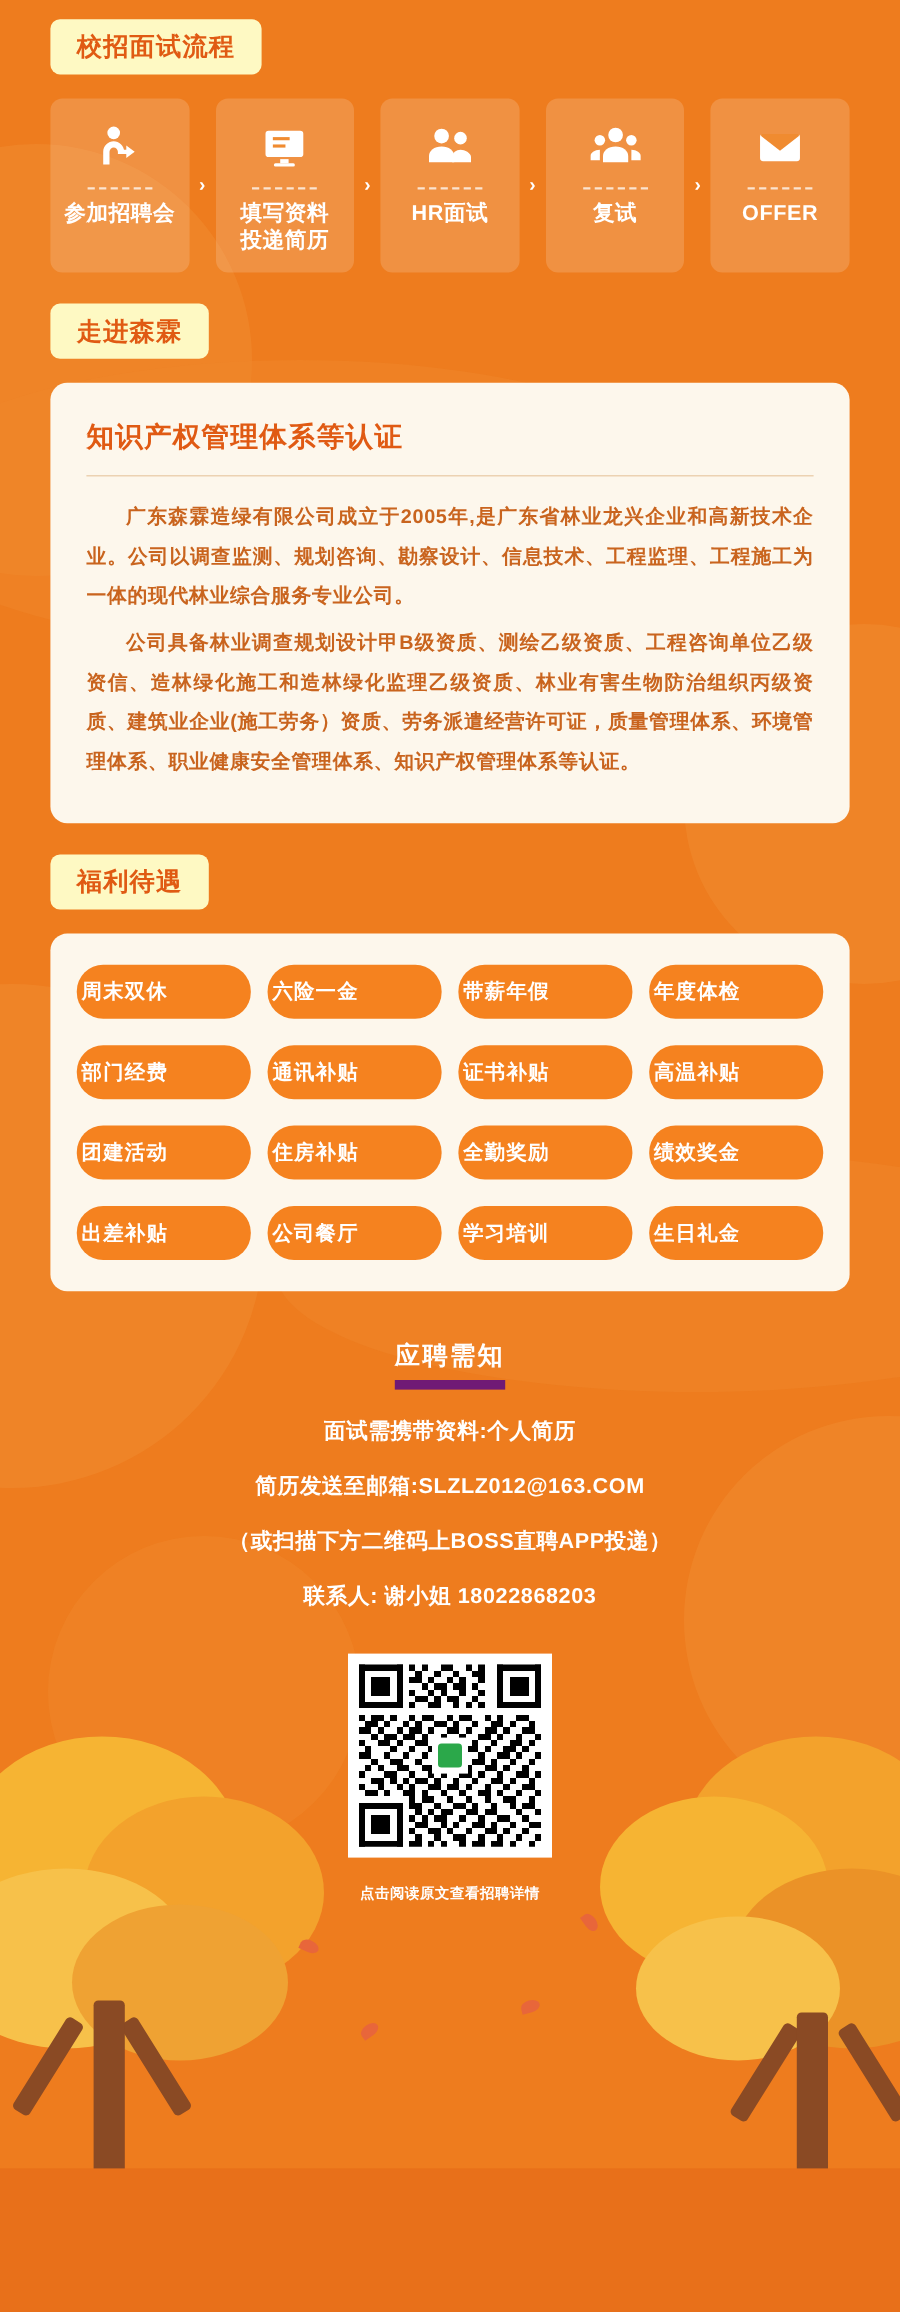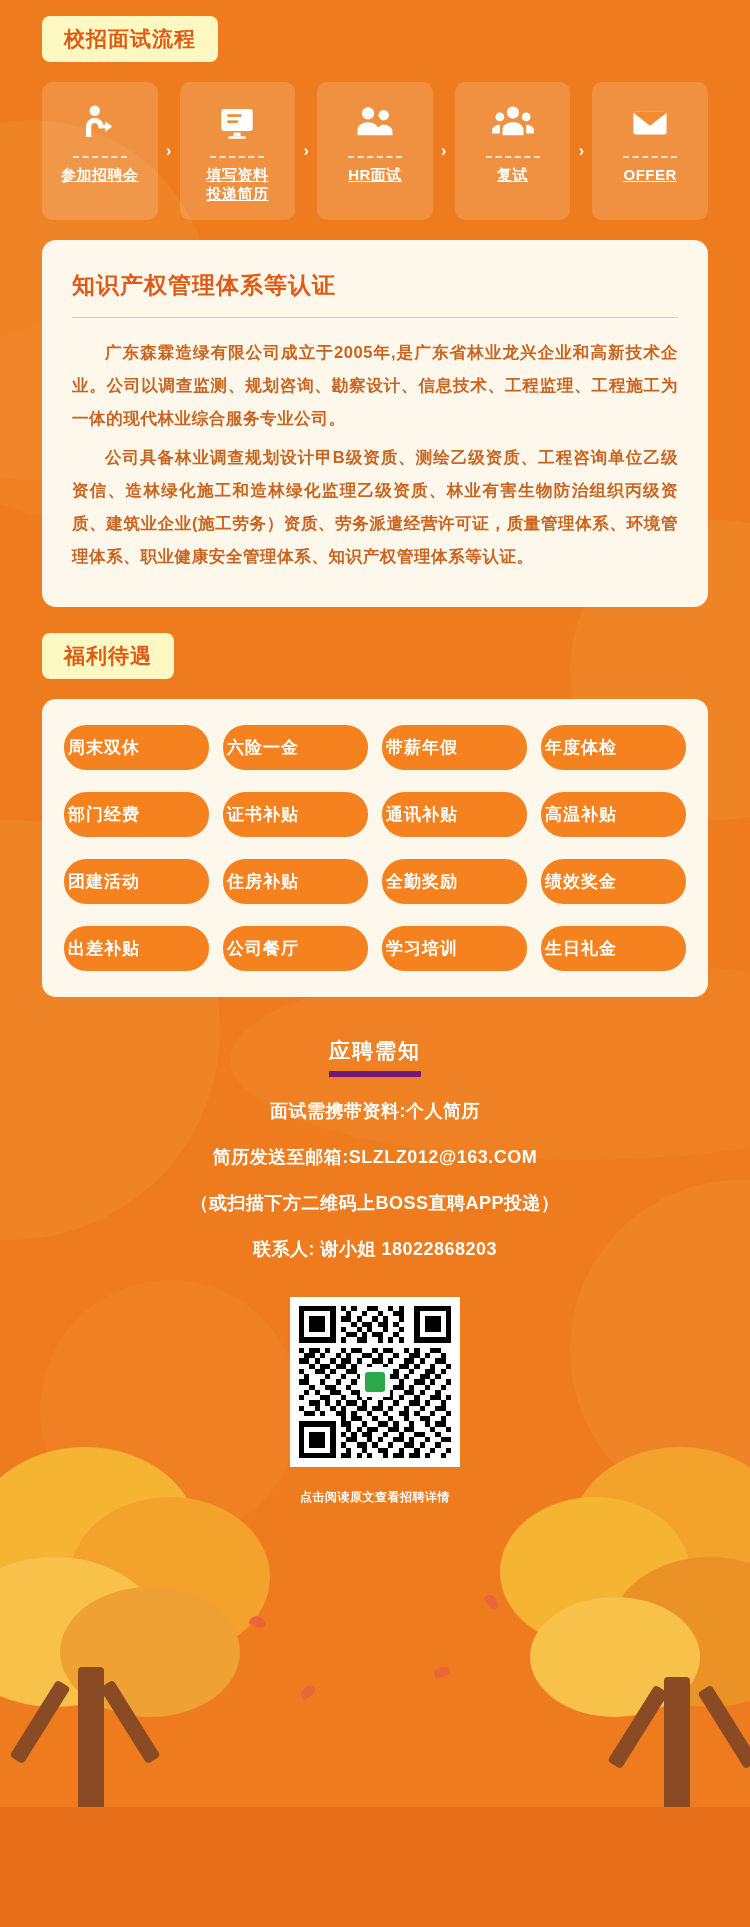--- a/index.html
+++ b/index.html
@@ -98,26 +98,25 @@
     min-height: 138px;
   }
   .step .ico { height: 46px; display:flex; align-items:center; justify-content:center; }
   .step .ico svg { width: 42px; height: 42px; fill: #ffffff; }
   .step .dashes {
     width: 54px; height: 0;
     border-top: 2px dashed rgba(255,255,255,.75);
     margin: 10px auto 8px auto;
   }
   .step .lbl {
-    font-size: 15px;
+    font-size: 18px;
     font-weight: bold;
     line-height: 1.25;
     white-space: pre-line;
     letter-spacing: .5px;
-    text-decoration: underline;
   }
   .arrow {
     width: 22px;
     display: flex;
     align-items: center;
     justify-content: center;
     color: #fff;
     font-size: 16px;
     font-weight: bold;
     flex: 0 0 22px;
@@ -169,21 +168,21 @@
     border-radius: 22px;
     padding: 11px 4px;
     letter-spacing: 1px;
   }
 
   
   .notice { text-align: center; margin-top: 40px; color: #fff; }
   .notice h3 {
     font-size: 21px; font-weight: bold; letter-spacing: 2px; margin-bottom: 6px;
   }
-  .notice .u { display:inline-block; border-bottom: 6px solid #701a75; padding-bottom:6px;}
+  .notice .u { display:inline-block; border-bottom: 8px solid #701a75; padding-bottom:6px;}
   .notice .line {
     font-size: 18px; font-weight: bold; margin-top: 22px; letter-spacing: .5px;
   }
 
   
   .qr-wrap {
     margin: 36px auto 0 auto;
     width: 170px; height: 170px;
     background: #fff;
     padding: 9px;
@@ -311,39 +310,40 @@
             <rect x="5" y="11" width="38" height="26" rx="3"></rect>
             <path d="M6 13l18 14 18-14v-2H6z" fill="#f08b30"></path>
           </svg>
       </div>
       <div class="dashes"></div>
       <div class="lbl">OFFER</div>
     </div>
   </div>
 
   
+  <div class="section-title" style="margin-top:26px">走进森霖</div>
 
   <div class="card">
     <h2>知识产权管理体系等认证</h2>
     <div class="rule"></div>
     <p>广东森霖造绿有限公司成立于2005年,是广东省林业龙兴企业和高新技术企业。公司以调查监测、规划咨询、勘察设计、信息技术、工程监理、工程施工为一体的现代林业综合服务专业公司。</p>
     <p>公司具备林业调查规划设计甲B级资质、测绘乙级资质、工程咨询单位乙级资信、造林绿化施工和造林绿化监理乙级资质、林业有害生物防治组织丙级资质、建筑业企业(施工劳务）资质、劳务派遣经营许可证，质量管理体系、环境管理体系、职业健康安全管理体系、知识产权管理体系等认证。</p>
   </div>
 
   
   <div class="section-title" style="margin-top:26px">福利待遇</div>
 
   <div class="benefits">
     <div class="pill">周末双休</div>
     <div class="pill">六险一金</div>
     <div class="pill">带薪年假</div>
     <div class="pill">年度体检</div>
     <div class="pill">部门经费</div>
+    <div class="pill">通讯补贴</div>
     <div class="pill">证书补贴</div>
-    <div class="pill">通讯补贴</div>
     <div class="pill">高温补贴</div>
     <div class="pill">团建活动</div>
     <div class="pill">住房补贴</div>
     <div class="pill">全勤奖励</div>
     <div class="pill">绩效奖金</div>
     <div class="pill">出差补贴</div>
     <div class="pill">公司餐厅</div>
     <div class="pill">学习培训</div>
     <div class="pill">生日礼金</div>
   </div>

